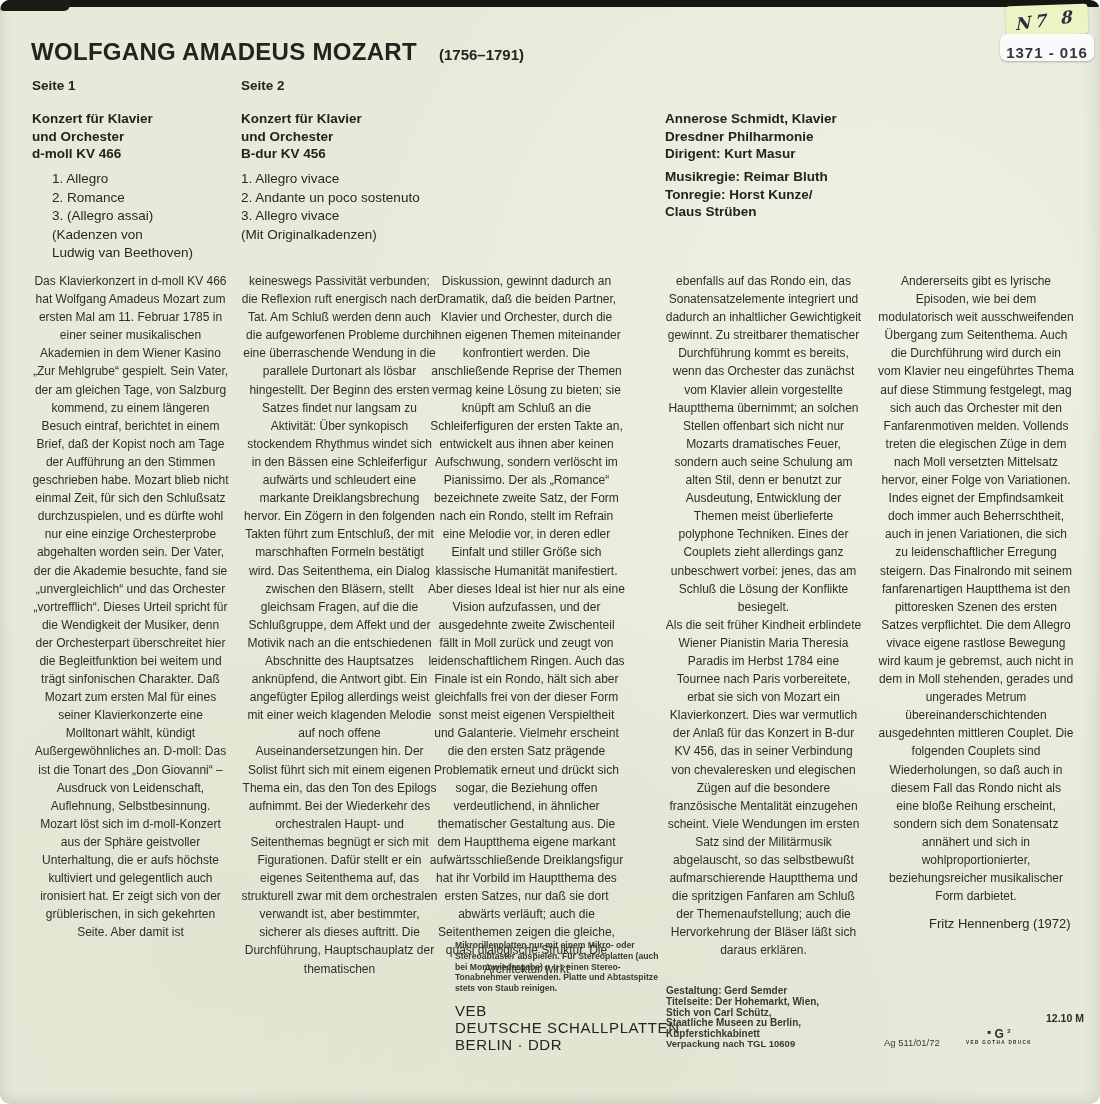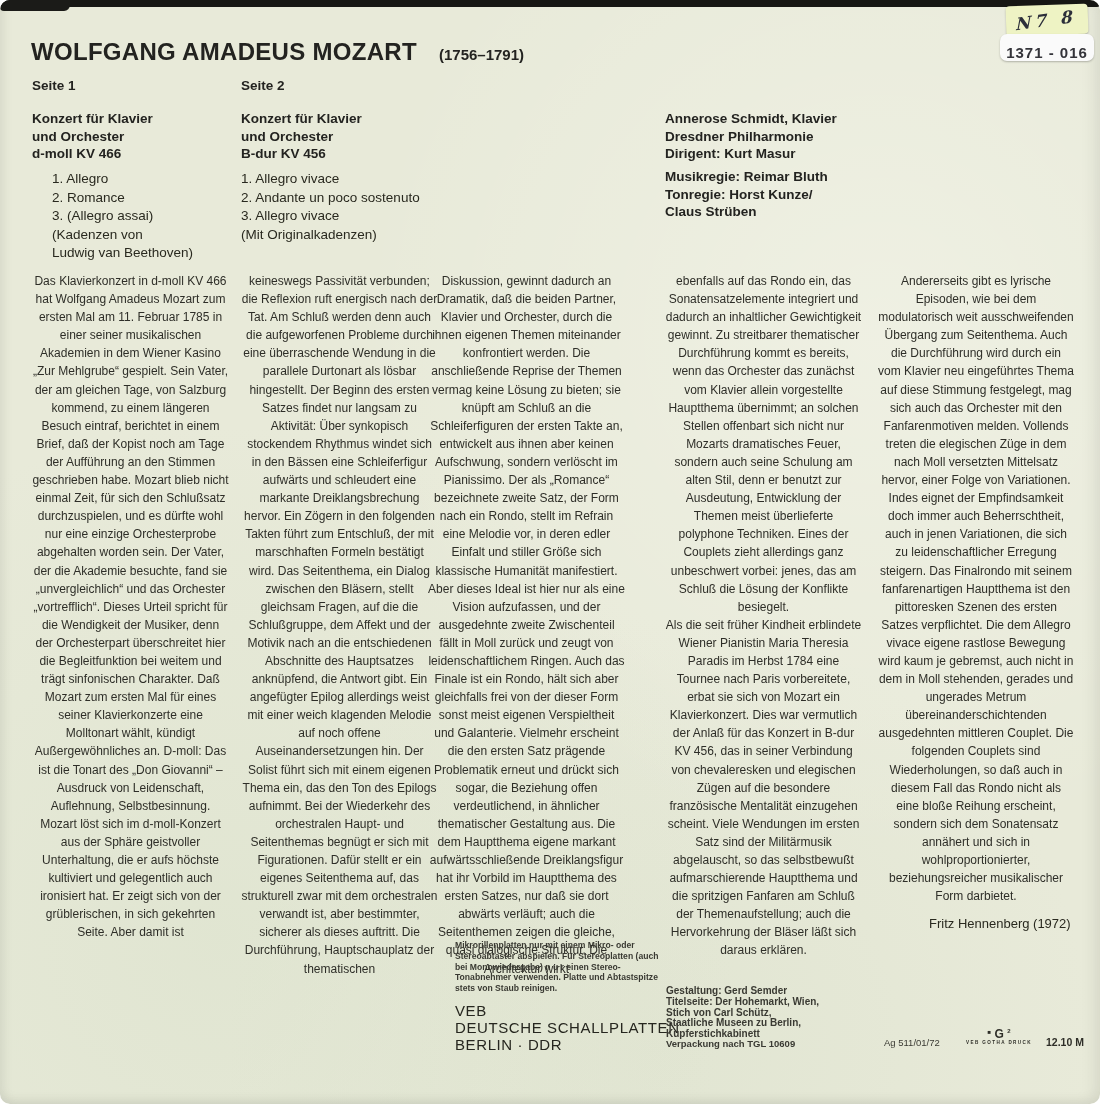--- a/index.html
+++ b/index.html
@@ -62,21 +62,21 @@
   
   .care-note{position:absolute;left:455px;top:940px;width:205px;font-size:8.6px;line-height:10.8px;font-weight:700;color:#3a3a33;}
   .label-block{position:absolute;left:455px;top:1002px;font-size:15px;line-height:17px;letter-spacing:.6px;color:#26261f;}
   .design-credits{position:absolute;left:666px;top:986px;width:220px;font-size:10px;line-height:10.8px;font-weight:700;color:#3a3a33;}
   .packaging{position:absolute;left:666px;top:1038px;font-size:9.5px;font-weight:700;color:#3a3a33;}
   .print-code{position:absolute;left:884px;top:1037px;font-size:9.5px;color:#3a3a33;}
   .printer-logo{position:absolute;left:956px;top:1026px;width:86px;text-align:center;color:#2e2e28;}
   .printer-logo .gmark{font-size:12px;font-weight:700;line-height:11px;}
   .printer-logo .gmark sup{font-size:6px;} .printer-logo .gmark .sq{font-size:6px;vertical-align:4px;}
   .printer-logo .tiny{font-size:4.6px;letter-spacing:1.4px;font-weight:700;white-space:nowrap;}
-  .price{position:absolute;left:1046px;top:1036px;font-size:10.5px;font-weight:700;color:#2e2e28;}
+  .price{position:absolute;left:1046px;top:1012px;font-size:10.5px;font-weight:700;color:#2e2e28;}
 </style>
 </head>
 <body>
 
 <div id="page">
 
   <div class="topedge"></div>
   <div class="topedge-blob"></div>
 
   <div class="sticker-hand">

